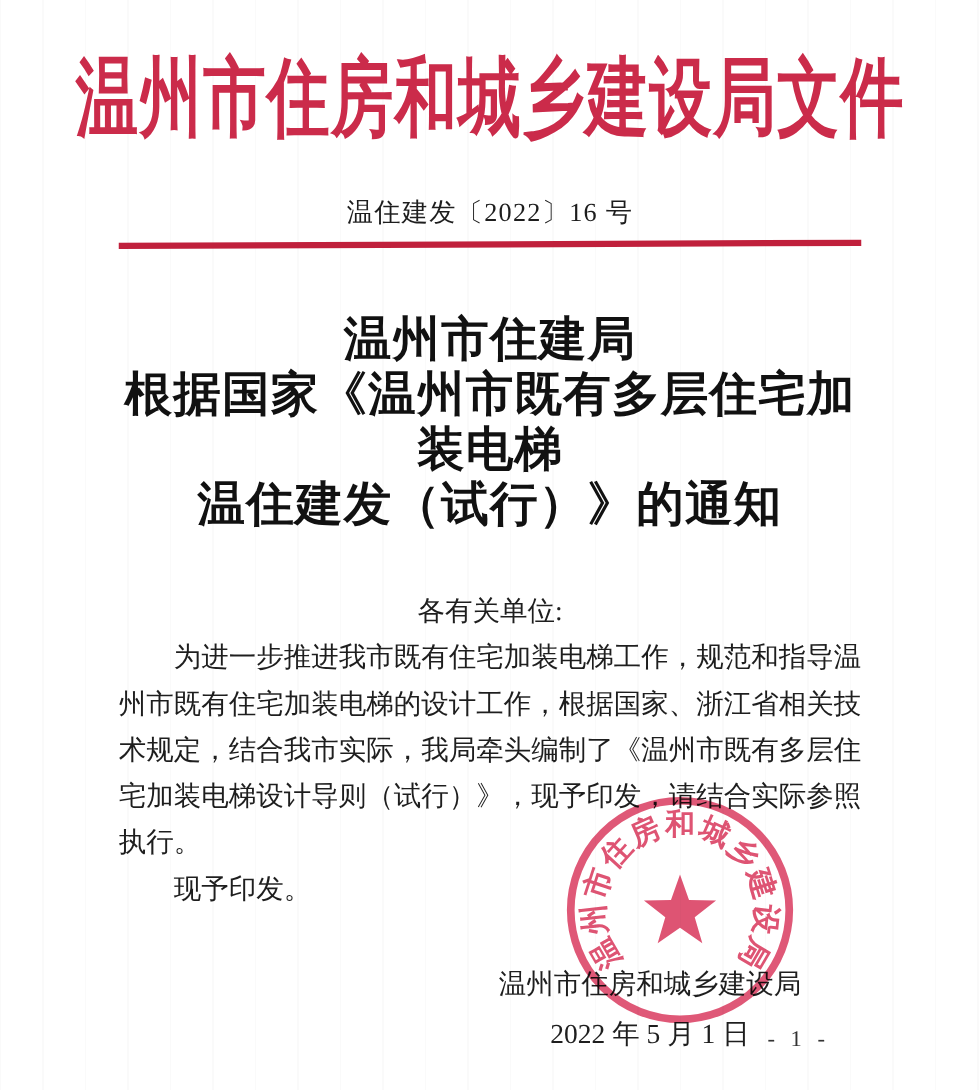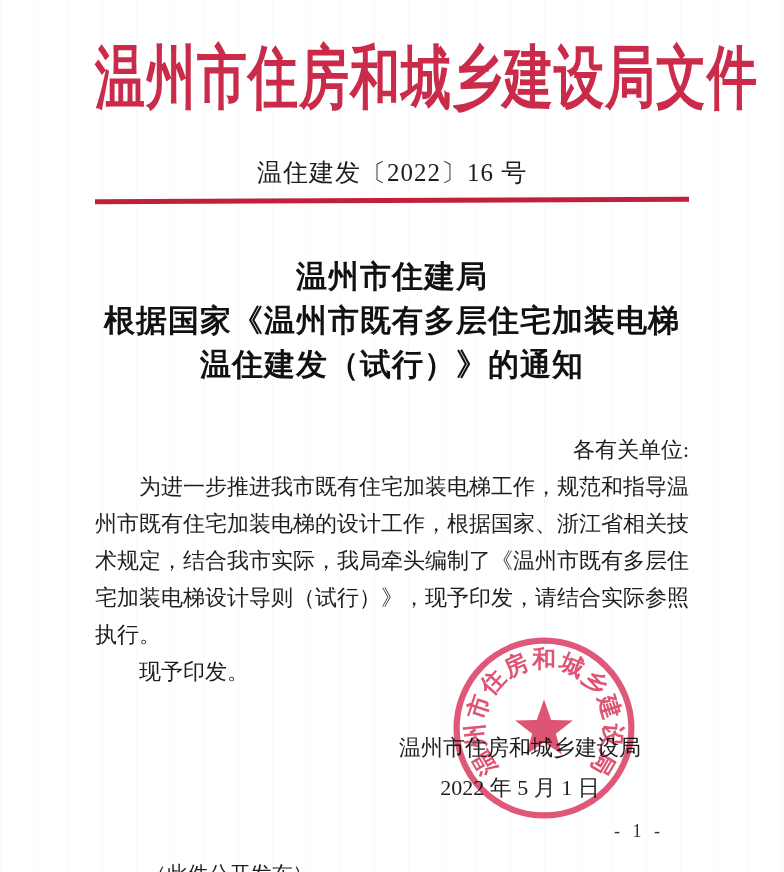--- a/index.html
+++ b/index.html
@@ -11,62 +11,62 @@
     background:
       repeating-linear-gradient(90deg, rgba(0,0,0,0.018) 0 1px, transparent 1px 34px),
       #ffffff;
     font-family:"Liberation Serif","DejaVu Serif",serif;
     color:#222222;
     overflow:hidden;
   }
   .header-title{
     height:112px;
     margin-top:22px;
-    display:flex;align-items:center;
+    display:flex;align-items:center;justify-content:center;
     text-align:center;
     font-family:Liberation Serif, serif;
   }
   .header-title .stretch{
     display:inline-block;
     font-size:50px;
     font-weight:bold;
     letter-spacing:1px;
     color:#cb2b4a;
     transform:scaleY(1.38);
     white-space:nowrap;
   }
   .doc-number{
     margin-top:22px;
     text-align:center;
-    font-size:25px;
+    font-size:21px;
     letter-spacing:1px;
     color:#1d1d1d;
   }
   .red-rule{
     margin-top:9px;
     height:5px;
     background:#c0203c;
     transform:rotate(-0.25deg);
   }
   .title-block{
     margin-top:52px;
     text-align:center;
-    font-size:31px;
+    font-size:38px;
     font-weight:bold;
     line-height:44px;
     color:#111;
     letter-spacing:1px;
   }
   .body-block{
     margin-top:40px;
     font-size:22px;
     line-height:37px;
     color:#1e1e1e;
   }
-  .salutation{ text-align:right;margin-top:44px; }
+  .salutation{ text-align:center;margin-top:44px; }
   .paragraph{
     text-indent:2em;
     text-align:justify;
     font-family:Liberation Serif, serif;
   }
   .closing{ text-indent:2em; }
   .signature{
     margin-top:38px;
     margin-right:48px;
     text-align:right;

